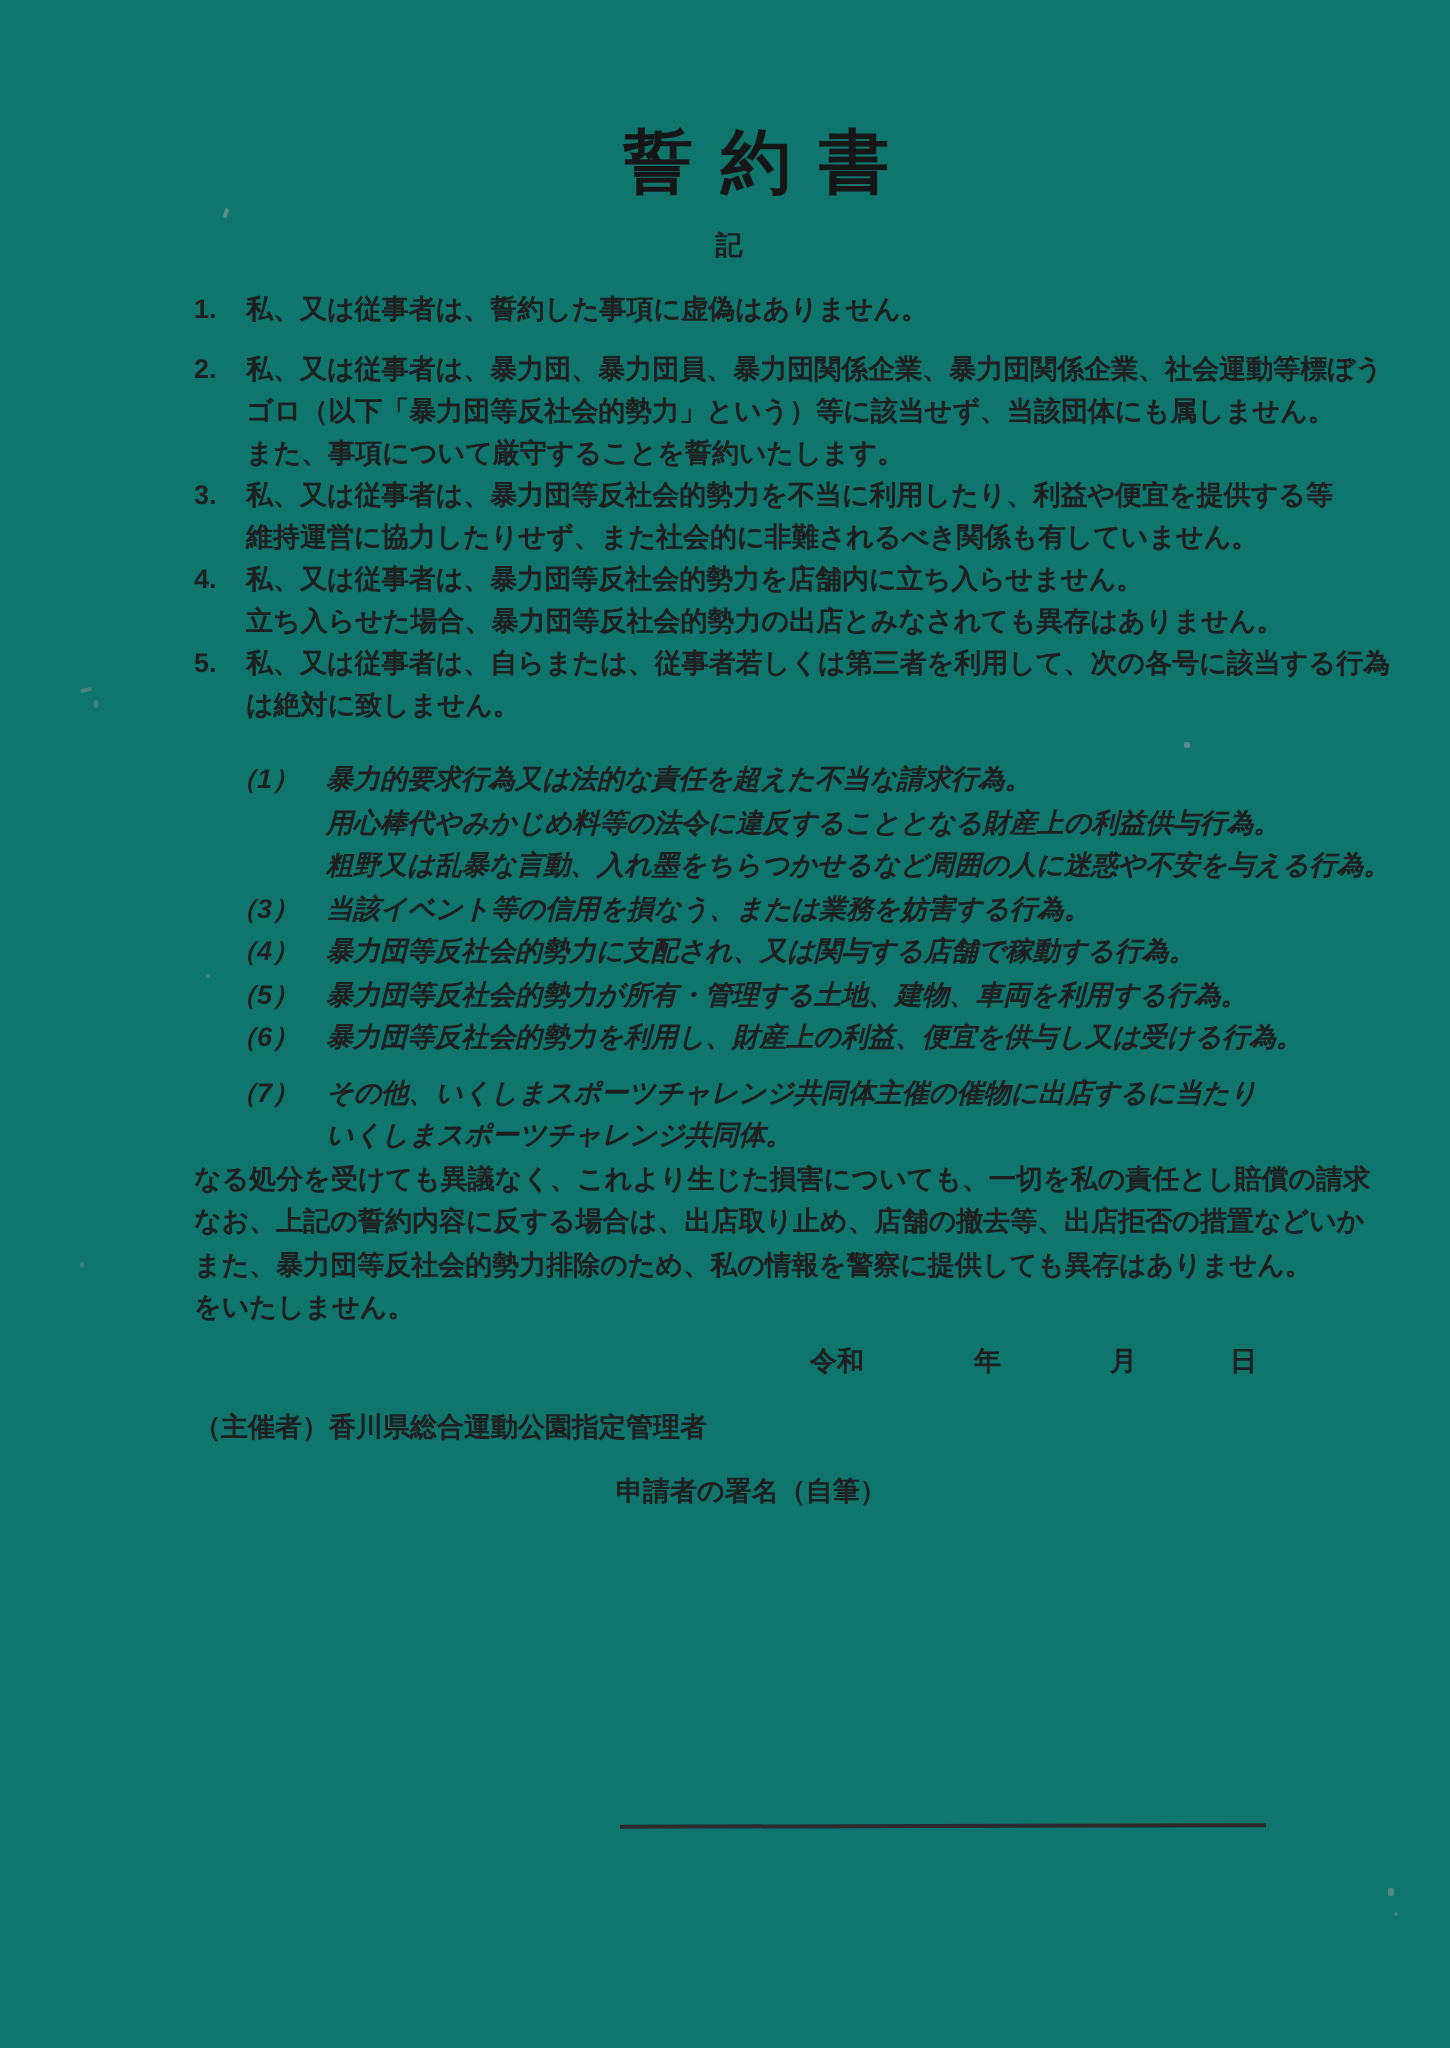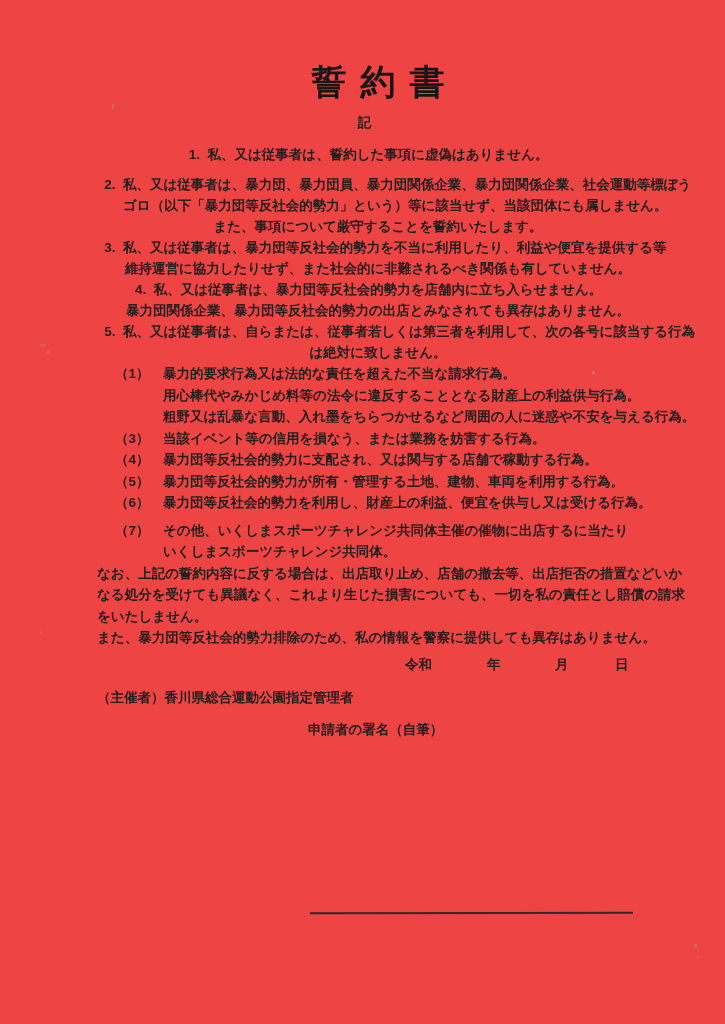--- a/index.html
+++ b/index.html
@@ -1,20 +1,20 @@
 <!DOCTYPE html>
 <html><head>
 <meta charset="utf-8">
 <style>
   html,body{margin:0;padding:0;background:#e8e8e8;}
   .page{
     position:relative;
     width:725px;height:1024px;
     margin:0 auto;
-    background:#ef4444;
+    background:#0f766e;
     overflow:hidden;
     font-family:"Liberation Sans","DejaVu Sans",sans-serif;
     color:#1f1f1f;
     font-weight:600;
     -webkit-font-smoothing:antialiased;
   }
   .content{
     position:absolute;left:97px;top:56px;width:536px;
     font-size:13.5px;
   }
@@ -29,26 +29,26 @@
     color:#161616;
   }
   .intro{margin-top:24px;}
   .intro .line{line-height:25px;white-space:nowrap;}
   .record-marker{
     margin-top:4px;
     text-align:center;
     line-height:22px;
     letter-spacing:1px;
   }
-  .items{margin-top:10px;text-align:center;}
+  .items{margin-top:10px;}
   .item-line{line-height:21px;white-space:nowrap;}
   .item-first .num{display:inline-block;width:26px;}
   .item-cont{padding-left:26px;}
   .gap-after{margin-bottom:9px;}
-  .subitems{margin-top:0px;}
+  .subitems{margin-top:16px;font-style:italic;}
   .sub-line{line-height:21.5px;white-space:nowrap;}
   .sub-first{padding-left:18px;}
   .sub-first .num{display:inline-block;width:48px;}
   .sub-cont{padding-left:66px;}
   .sub-gap{margin-top:6px;}
   .closing{margin-top:0px;}
   .closing .line{line-height:21.5px;white-space:nowrap;}
   .date-row{position:relative;height:22px;margin-top:5px;}
   .date-row span{position:absolute;top:0;line-height:22px;text-align:right;}
   .date-era{left:308px;}
@@ -105,21 +105,21 @@
       <div class="item-line item-cont">また、事項について厳守することを誓約いたします。</div>
 
       <div class="item-line item-first">
         <span class="num">3.</span><span>私、又は従事者は、暴力団等反社会的勢力を不当に利用したり、利益や便宜を提供する等</span>
       </div>
       <div class="item-line item-cont">維持運営に協力したりせず、また社会的に非難されるべき関係も有していません。</div>
 
       <div class="item-line item-first">
         <span class="num">4.</span><span>私、又は従事者は、暴力団等反社会的勢力を店舗内に立ち入らせません。</span>
       </div>
-      <div class="item-line item-cont">暴力団関係企業、暴力団等反社会的勢力の出店とみなされても異存はありません。</div>
+      <div class="item-line item-cont">立ち入らせた場合、暴力団等反社会的勢力の出店とみなされても異存はありません。</div>
 
       <div class="item-line item-first">
         <span class="num">5.</span><span>私、又は従事者は、自らまたは、従事者若しくは第三者を利用して、次の各号に該当する行為</span>
       </div>
       <div class="item-line item-cont">は絶対に致しません。</div>
     </div>
 
     <div class="subitems">
       <div class="sub-line sub-first">
         <span class="num">（1）</span><span>暴力的要求行為又は法的な責任を超えた不当な請求行為。</span>
@@ -144,24 +144,24 @@
         <span class="num">（6）</span><span>暴力団等反社会的勢力を利用し、財産上の利益、便宜を供与し又は受ける行為。</span>
       </div>
 
       <div class="sub-line sub-first sub-gap">
         <span class="num">（7）</span><span>その他、いくしまスポーツチャレンジ共同体主催の催物に出店するに当たり</span>
       </div>
       <div class="sub-line sub-cont">いくしまスポーツチャレンジ共同体。</div>
     </div>
 
     <div class="closing">
+      <div class="line">なる処分を受けても異議なく、これより生じた損害についても、一切を私の責任とし賠償の請求</div>
       <div class="line">なお、上記の誓約内容に反する場合は、出店取り止め、店舗の撤去等、出店拒否の措置などいか</div>
-      <div class="line">なる処分を受けても異議なく、これより生じた損害についても、一切を私の責任とし賠償の請求</div>
+      <div class="line">また、暴力団等反社会的勢力排除のため、私の情報を警察に提供しても異存はありません。</div>
       <div class="line">をいたしません。</div>
-      <div class="line">また、暴力団等反社会的勢力排除のため、私の情報を警察に提供しても異存はありません。</div>
     </div>
 
     <div class="date-row">
       <span class="date-era">令和</span>
       <span class="date-year">年</span>
       <span class="date-month">月</span>
       <span class="date-day">日</span>
     </div>
 
     <div class="addressee">

